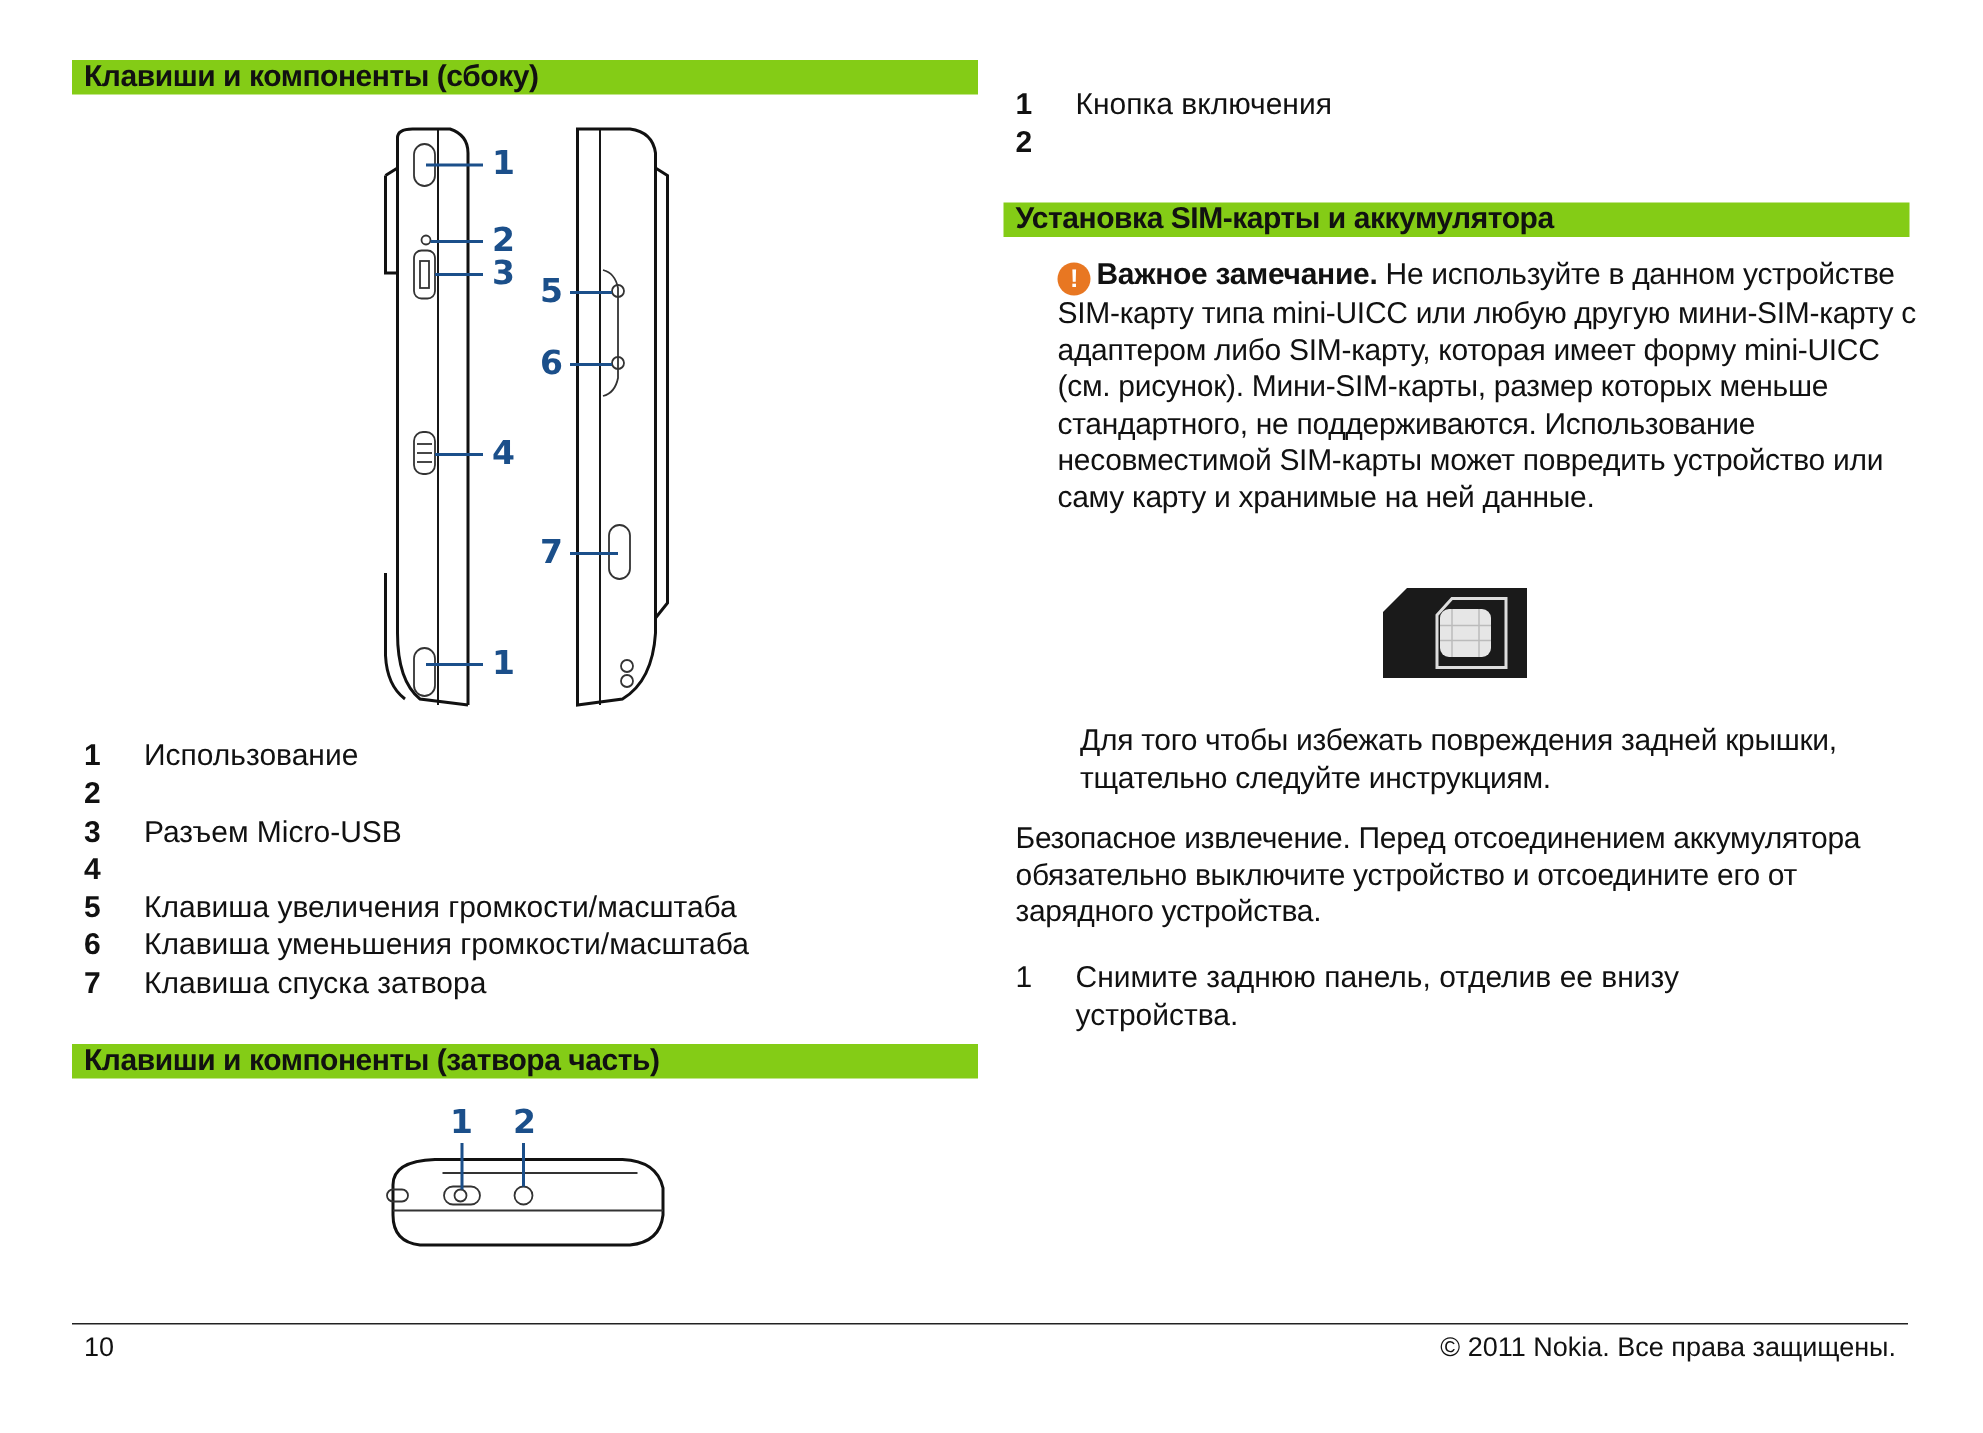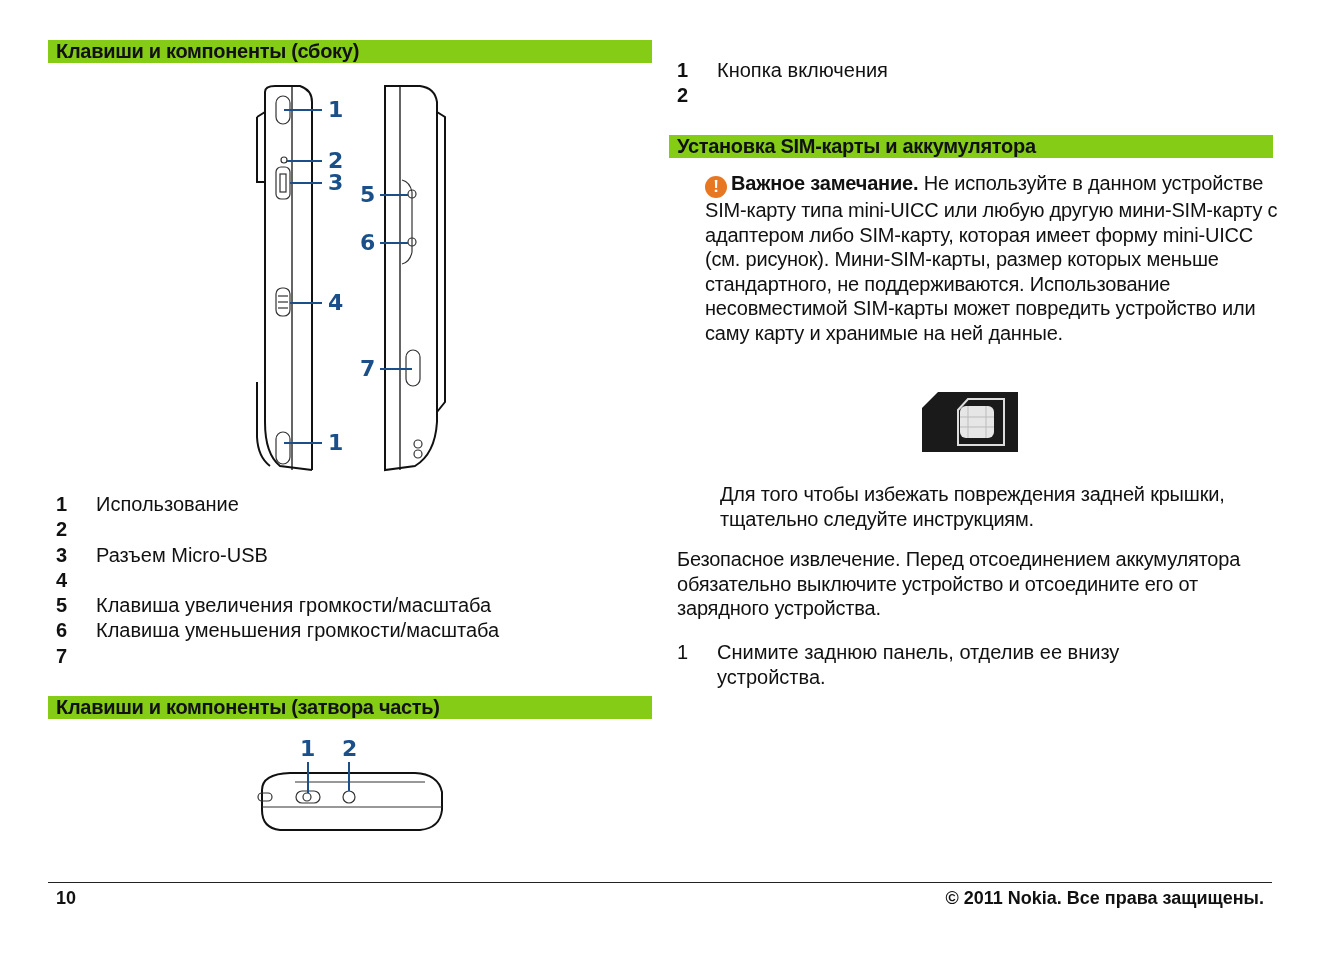--- a/index.html
+++ b/index.html
@@ -13,21 +13,21 @@
     .list .num { width:40px; font-weight:bold; flex:none; }
     .list .num.plain { font-weight:normal; }
     .para { font-size:20px; line-height:24.5px; letter-spacing:-0.2px; }
     .para b { font-weight:bold; }
     .warn-icon { display:inline-block; width:22px; height:22px; border-radius:50%;
                  background:#e87722; color:#fff; font-weight:bold; font-size:17px;
                  line-height:22px; text-align:center; vertical-align:-2px; margin-right:4px; }
     .callout { position:absolute; font-family:"DejaVu Sans", sans-serif; font-weight:bold;
                color:#1b4f8a; font-size:22px; line-height:22px; }
     .footer-rule { position:absolute; left:48px; top:882px; width:1224px; height:1px; background:#222; }
-    .footer { position:absolute; top:888px; font-weight:bold; font-size:18px; }
+    .footer { position:absolute; top:888px; font-weight:normal; font-size:18px; }
   </style>
 </head>
 <body>
 
 <div class="col heading" style="left:48px; top:40px; width:588px;">Клавиши и компоненты (сбоку)</div>
 
 <svg style="position:absolute; left:240px; top:82px;" width="220" height="392" viewBox="0 0 220 392">
   <g fill="none" stroke="#111" stroke-width="2">
 
     <path d="M25 10 Q25 4 35 4 L60 4 Q72 8 72 20 L72 388"></path>
@@ -96,20 +96,21 @@
   <div class="row">
       <span class="num">5</span>
       <span>Клавиша увеличения громкости/масштаба</span>
     </div>
   <div class="row">
       <span class="num">6</span>
       <span>Клавиша уменьшения громкости/масштаба</span>
     </div>
   <div class="row">
       <span class="num">7</span>
+      <span>Клавиша спуска затвора</span>
     </div>
 </div>
 
 <div class="col heading" style="left:48px; top:696px; width:588px;">Клавиши и компоненты (затвора часть)</div>
 
 <svg style="position:absolute; left:250px; top:760px;" width="200" height="75" viewBox="0 0 200 75">
   <g fill="none" stroke="#111" stroke-width="2">
     <path d="M12 30 Q12 14 40 13 L165 13 Q188 14 192 32 L192 50 Q190 68 170 70 L30 70 Q12 68 12 50 Z"></path>
   </g>
   <g fill="none" stroke="#333" stroke-width="1.2">

